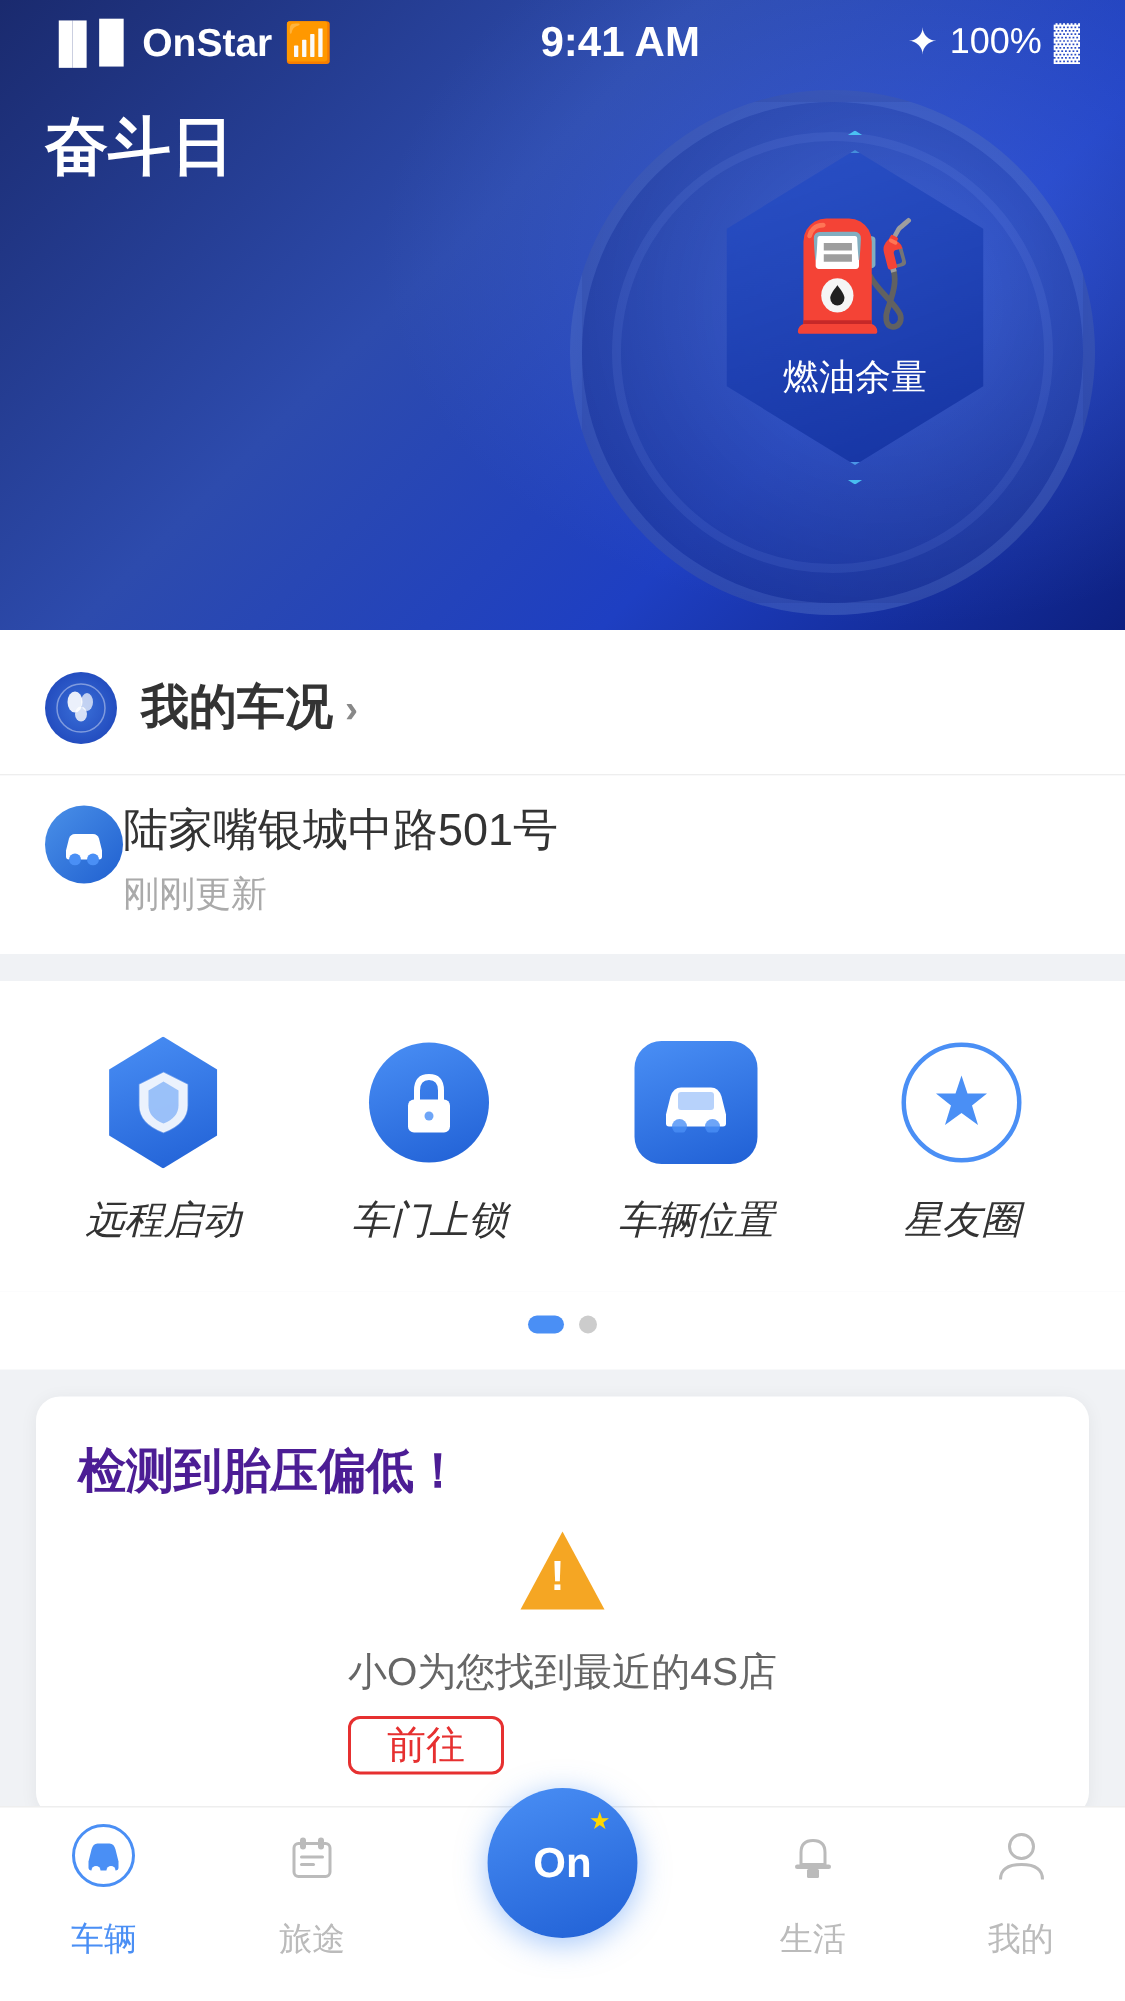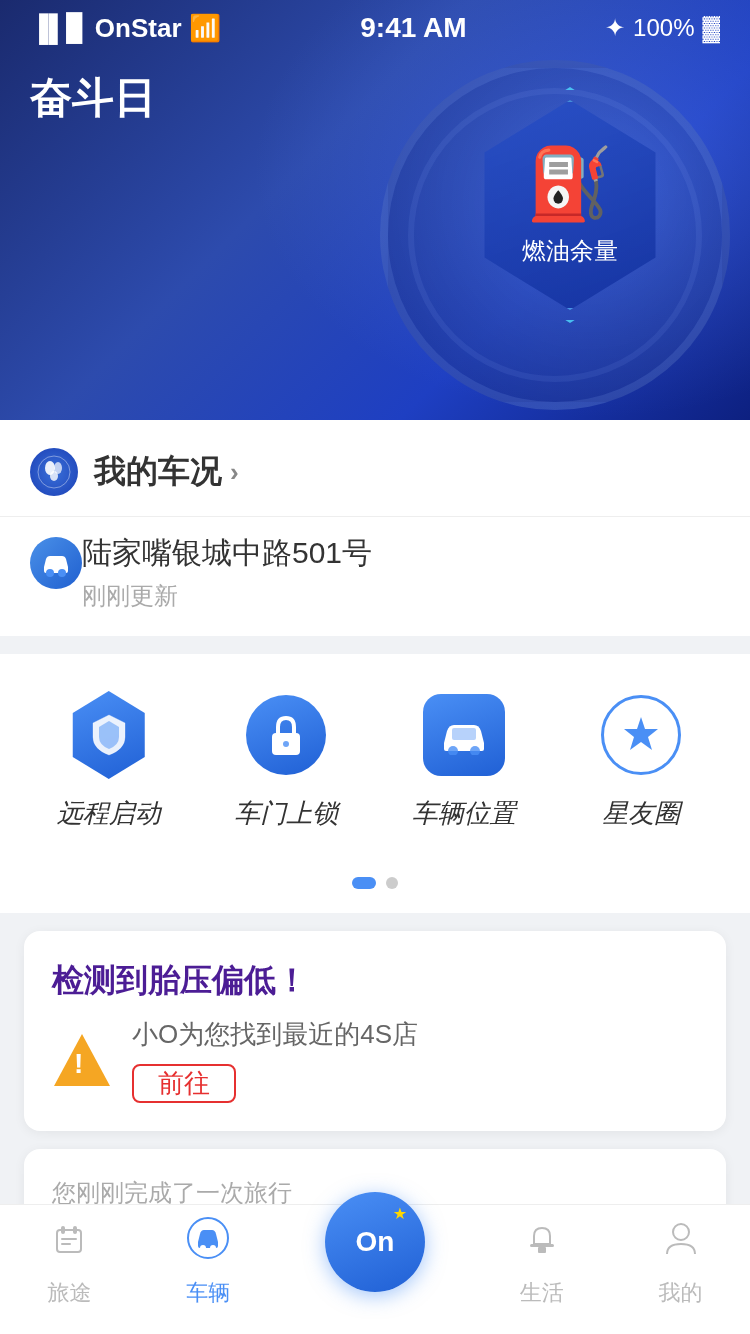--- a/index.html
+++ b/index.html
@@ -256,20 +256,21 @@
     .alert-title {
       font-size: 32px;
       font-weight: 700;
       color: #4c1d95;
       margin-bottom: 14px;
     }
     .alert-body {
       display: flex;
       align-items: center;
       gap: 20px;
+      flex-direction: column;
     }
     .warning-icon {
       width: 60px;
       height: 60px;
       flex-shrink: 0;
       display: flex;
       align-items: center;
       justify-content: center;
     }
     .triangle-warning {
@@ -611,44 +612,44 @@
       </div>
       <button class="detail-btn">详情</button>
     </div>
   </div>
 
 </div>
 
 <div class="bottom-nav">
 
   <div class="nav-item">
+    <div style="font-size:44px;color:#4a8ff5;">
+      <svg width="44" height="44" viewBox="0 0 44 44">
+        <circle cx="22" cy="22" r="20" fill="none" stroke="#4a8ff5" stroke-width="2"></circle>
+        <path d="M12 26 L14 18 Q15 14 18 14 L26 14 Q29 14 30 18 L32 26 L32 30 Q32 32 30 32 L14 32 Q12 32 12 30 Z" fill="#4a8ff5"></path>
+        <circle cx="17" cy="32" r="3" fill="white"></circle>
+        <circle cx="27" cy="32" r="3" fill="white"></circle>
+      </svg>
+    </div>
+    <div class="nav-label">车辆</div>
+  </div>
+
+  <div class="nav-item">
     <div style="font-size:44px;color:#bbb;">
       <svg width="44" height="44" viewBox="0 0 44 44">
         <rect x="10" y="14" width="24" height="22" rx="3" fill="none" stroke="#bbb" stroke-width="2"></rect>
         <rect x="14" y="10" width="4" height="8" rx="2" fill="#bbb"></rect>
         <rect x="26" y="10" width="4" height="8" rx="2" fill="#bbb"></rect>
         <rect x="14" y="22" width="16" height="2" rx="1" fill="#bbb"></rect>
         <rect x="14" y="27" width="10" height="2" rx="1" fill="#bbb"></rect>
       </svg>
     </div>
     <div class="nav-label inactive">旅途</div>
   </div>
 
-  <div class="nav-item">
-    <div style="font-size:44px;color:#4a8ff5;">
-      <svg width="44" height="44" viewBox="0 0 44 44">
-        <circle cx="22" cy="22" r="20" fill="none" stroke="#4a8ff5" stroke-width="2"></circle>
-        <path d="M12 26 L14 18 Q15 14 18 14 L26 14 Q29 14 30 18 L32 26 L32 30 Q32 32 30 32 L14 32 Q12 32 12 30 Z" fill="#4a8ff5"></path>
-        <circle cx="17" cy="32" r="3" fill="white"></circle>
-        <circle cx="27" cy="32" r="3" fill="white"></circle>
-      </svg>
-    </div>
-    <div class="nav-label">车辆</div>
-  </div>
-
   <div class="nav-center">
     <div class="on-button">
       <span class="on-star">★</span>
       <span class="on-text">On</span>
     </div>
 
   </div>
 
   <div class="nav-item">
     <div style="font-size:44px;color:#bbb;">

